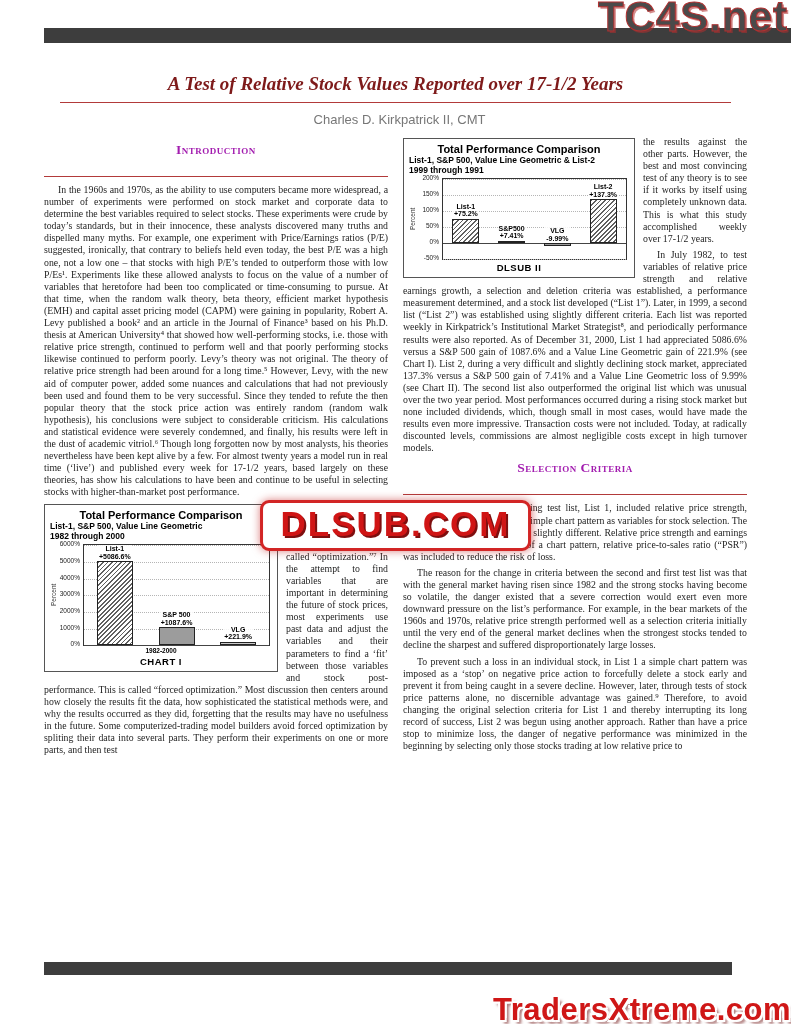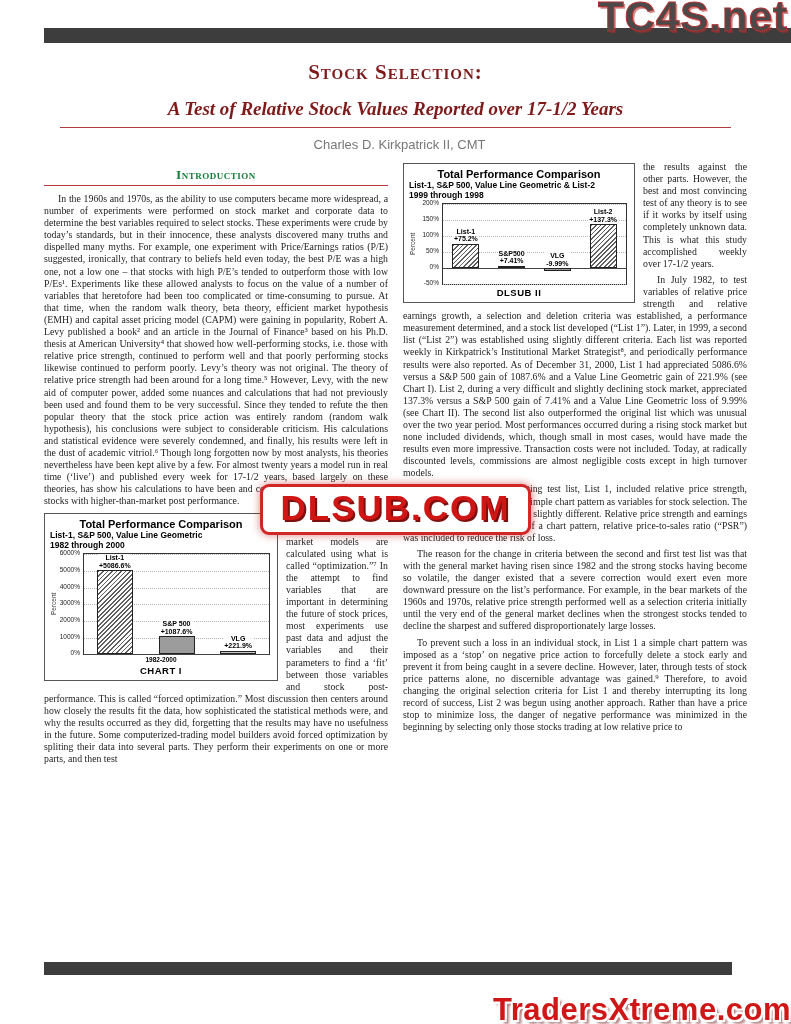--- a/index.html
+++ b/index.html
@@ -7,41 +7,41 @@
         font-family:"Liberation Serif",serif;margin:0 auto;}
 
   
   .top-bar{position:absolute;top:28px;left:44px;right:0;height:15px;background:#3d3d3d;}
   .bottom-bar{position:absolute;left:44px;width:688px;bottom:49px;height:13px;background:#3d3d3d;}
 
   
   .tc4s{position:absolute;top:-7px;right:3px;z-index:5;
         font:bold 42px "Liberation Sans",sans-serif;color:#4a4a4a;letter-spacing:1px;
         -webkit-text-stroke:1px #b03030;text-shadow:2px 2px 0 rgba(176,48,48,.55);}
-  .dlsub{position:absolute;top:484px;left:50%;transform:translateX(-50%);z-index:6;
+  .dlsub{position:absolute;top:500px;left:50%;transform:translateX(-50%);z-index:6;
         background:#fff;border:3px solid #d22525;border-radius:9px;padding:1px 18px 4px;
         font:bold 35px "Liberation Sans",sans-serif;color:#d01515;letter-spacing:2px;
         text-shadow:2px 2px 0 #7e0f0f;box-shadow:0 0 9px rgba(190,20,20,.55);}
   .tx{position:absolute;bottom:-4px;right:0;z-index:6;
         font:bold 31px "Liberation Sans",sans-serif;color:#cf1717;letter-spacing:.5px;
         text-shadow:-2px -2px 0 #fff,2px -2px 0 #fff,-2px 2px 0 #fff,2px 2px 0 #fff,4px 4px 3px rgba(100,0,0,.55);}
 
   
   header{padding-top:60px;text-align:center;}
   .h-title{font-variant:small-caps;font-weight:bold;font-size:21px;letter-spacing:1px;
            color:#7e1a1a;margin:0;}
   .h-sub{font-style:italic;font-weight:bold;font-size:19px;color:#7e1a1a;margin:13px 0 0;}
   .h-rule{border:none;border-top:1px solid #b23a3a;margin:7px 60px 0;}
   .h-author{font-family:"Liberation Sans",sans-serif;font-size:13px;color:#777;margin-top:9px;padding-left:8px;}
 
   
   .columns{display:flex;gap:15px;padding:9px 44px 0;height:798px;overflow:hidden;}
   .col{flex:1;min-width:0;}
-  .sec{font-variant:small-caps;font-weight:bold;font-size:13.5px;color:#15803d;
-       text-align:center;border-bottom:1px solid #b23a3a;padding-bottom:2px;
+  .sec{font-variant:small-caps;font-weight:bold;font-size:13.5px;color:#a21caf;
+       text-align:center;border-bottom:1px solid #b23a3a;padding-bottom:18px;
        margin:6px 0 7px;letter-spacing:.5px;}
   p.body{font-size:9.8px;line-height:12.1px;text-align:justify;color:#1d1d1d;margin:0 0 4px;}
   .indent{text-indent:14px;}
 
   
   figure.chart{float:left;background:#fff;border:1px solid #555;margin:2px 8px 3px 0;
                padding:4px 5px;font-family:"Liberation Sans",sans-serif;}
   #fig0{width:222px;}
   #fig1{width:220px;}
   .c-title{font-weight:bold;font-size:11px;text-align:center;line-height:12px;margin:0;}
@@ -72,21 +72,20 @@
 </style>
 </head>
 <body>
 
 <div class="page">
 
   <div class="top-bar"></div>
   <div class="tc4s">TC4S.net</div>
 
   <header>
-    <h1 class="h-title">Stock Selection:</h1>
     <div class="h-sub">A Test of Relative Stock Values Reported over 17-1/2  Years</div>
     <hr class="h-rule">
     <div class="h-author">Charles D. Kirkpatrick II, CMT</div>
   </header>
 
   <div class="columns">
 
     <div class="col">
       <h3 class="sec">Introduction</h3>
       <p class="body indent">In the 1960s and 1970s, as the ability to use computers became more widespread, a number of experiments were performed on stock market and corporate data to determine the best variables required to select stocks. These experiments were crude by today’s standards, but in their innocence, these analysts discovered many truths and dispelled many myths. For example, one experiment with Price/Earnings ratios (P/E) suggested, ironically, that contrary to beliefs held even today, the best P/E was a high one, not a low one – that stocks with high P/E’s tended to outperform those with low P/Es¹. Experiments like these allowed analysts to focus on the value of a number of variables that heretofore had been too complicated or time-consuming to pursue. At that time, when the random walk theory, beta theory, efficient market hypothesis (EMH) and capital asset pricing model (CAPM) were gaining in popularity, Robert A. Levy published a book² and an article in the Journal of Finance³ based on his Ph.D. thesis at American University⁴ that showed how well-performing stocks, i.e. those with relative price strength, continued to perform well and that poorly performing stocks likewise continued to perform poorly. Levy’s theory was not original. The theory of relative price strength had been around for a long time.⁵ However, Levy, with the new aid of computer power, added some nuances and calculations that had not previously been used and found them to be very successful. Since they tended to refute the then popular theory that the stock price action was entirely random (random walk hypothesis), his conclusions were subject to considerable criticism. His calculations and statistical evidence were severely condemned, and finally, his results were left in the dust of academic vitriol.⁶ Though long forgotten now by most analysts, his theories nevertheless have been kept alive by a few. For almost twenty years a model run in real time (‘live’) and published every week for 17-1/2 years, based largely on these theories, has show his calculations to have been and continue to be useful in selecting stocks with higher-than-market post performance.</p>
@@ -135,21 +134,21 @@
         <div class="c-xlab">1982-2000</div>
         <div class="c-cap">CHART I</div>
       </figure>
       <p class="body indent">Most computerized experiments and stock market models are calculated using what is called “optimization.”⁷ In the attempt to find variables that are important in determining the future of stock prices, most experiments use past data and adjust the variables and their parameters to find a ‘fit’ between those variables and stock post-performance. This is called “forced optimization.” Most discussion then centers around how closely the results fit the data, how sophisticated the statistical methods were, and why the results occurred as they did, forgetting that the results may have no usefulness in the future. Some computerized-trading model builders avoid forced optimization by spliting their data into several parts. They perform their experiments on one or more parts, and then test</p>
     </div>
 
     <div class="col">
       <figure class="chart" id="fig1">
         <figcaption class="c-title">Total Performance Comparison</figcaption>
         <div class="c-sub">List-1, S&amp;P 500, Value Line Geometric &amp; List-2</div>
-        <div class="c-sub">1999 through 1998</div>
+        <div class="c-sub">1999 through 1991</div>
         <div class="c-body">
           <div class="c-ylab">Percent</div>
           <div class="c-yaxis">
               <div class="ytick" style="top: -4px;">200%</div>
               <div class="ytick" style="top: 12px;">150%</div>
               <div class="ytick" style="top: 28px;">100%</div>
               <div class="ytick" style="top: 44px;">50%</div>
               <div class="ytick" style="top: 60px;">0%</div>
               <div class="ytick" style="top: 76px;">-50%</div>
             </div>
@@ -181,20 +180,21 @@
                 <div>+137.3%</div>
               </div>
             </div>
         </div>
         <div class="c-xlab"></div>
         <div class="c-cap">DLSUB II</div>
       </figure>
       <p class="body">the results against the other parts. However, the best and most convincing test of any theory is to see if it works by itself using completely unknown data. This is what this study accomplished weekly over 17-1/2 years.</p>
       <p class="body indent">In July 1982, to test variables of relative price strength and relative earnings growth, a selection and deletion criteria was established, a performance measurement determined, and a stock list developed (“List 1”). Later, in 1999, a second list (“List 2”) was established using slightly different criteria. Each list was reported weekly in Kirkpatrick’s Institutional Market Strategist⁸, and periodically performance results were also reported. As of December 31, 2000, List 1 had appreciated 5086.6% versus a S&amp;P 500 gain of 1087.6% and a Value Line Geometric gain of 221.9% (see Chart I). List 2, during a very difficult and slightly declining stock market, appreciated 137.3% versus a S&amp;P 500 gain of 7.41% and a Value Line Geometric loss of 9.99% (see Chart II). The second list also outperformed the original list which was unusual over the two year period. Most performances occurred during a rising stock market but none included dividends, which, though small in most cases, would have made the results even more impressive. Transaction costs were not included. Today, at radically discounted levels, commissions are almost negligible costs except in high turnover models.</p>
 
+      <h3 class="sec">Selection Criteria</h3>
       <p class="body indent">The first, and longest existing test list, List 1, included relative price strength, relative earnings growth, and a simple chart pattern as variables for stock selection. The selection criteria for List 2 were slightly different. Relative price strength and earnings growth were used but instead of a chart pattern, relative price-to-sales ratio (“PSR”) was included to reduce the risk of loss.</p>
       <p class="body indent">The reason for the change in criteria between the second and first test list was that with the general market having risen since 1982 and the strong stocks having become so volatile, the danger existed that a severe correction would exert even more downward pressure on the list’s performance. For example, in the bear markets of the 1960s and 1970s, relative price strength performed well as a selection criteria initially until the very end of the general market declines when the strongest stocks tended to decline the sharpest and suffered disproportionately large losses.</p>
       <p class="body indent">To prevent such a loss in an individual stock, in List 1 a simple chart pattern was imposed as a ‘stop’ on negative price action to forcefully delete a stock early and prevent it from being caught in a severe decline. However, later, through tests of stock price patterns alone, no discernible advantage was gained.⁹ Therefore, to avoid changing the original selection criteria for List 1 and thereby interrupting its long record of success, List 2 was begun using another approach. Rather than have a price stop to minimize loss, the danger of negative performance was minimized in the beginning by selecting only those stocks trading at low relative price to</p>
     </div>
 
   </div>
 
   <div class="bottom-bar"></div>
 
   <div class="dlsub">DLSUB.COM</div>

